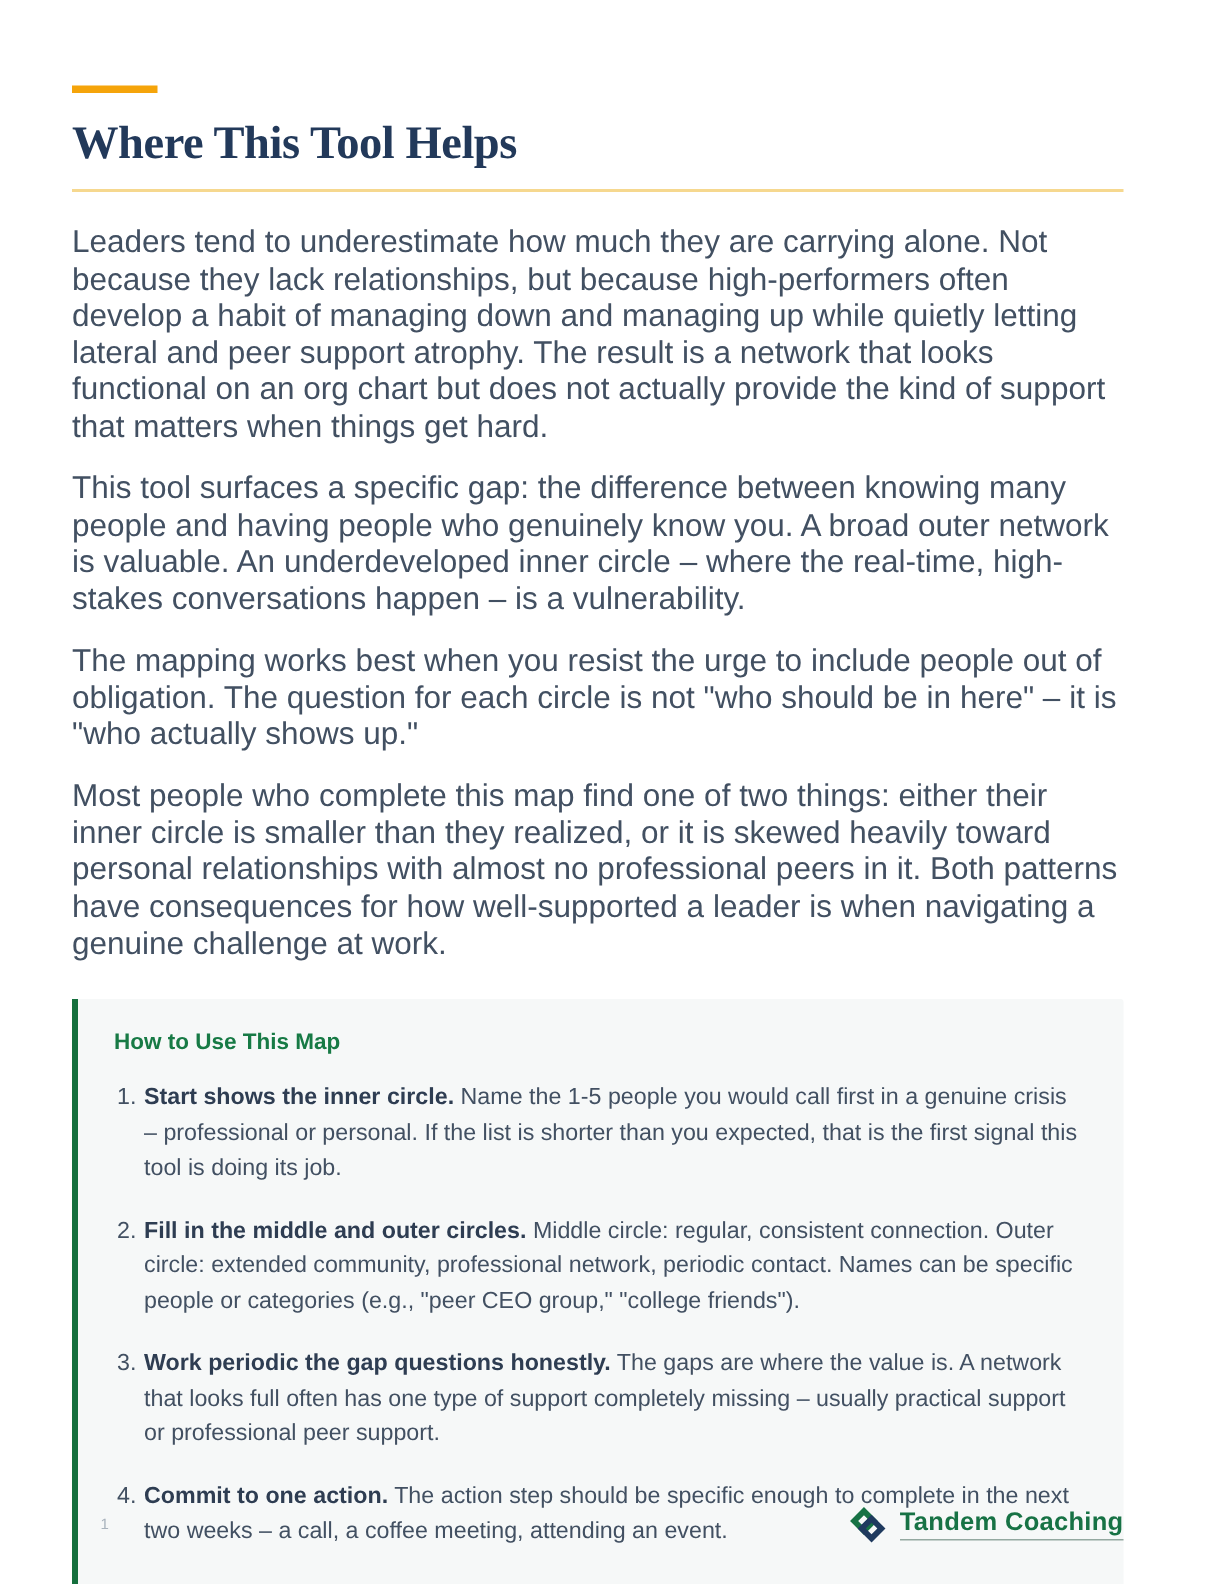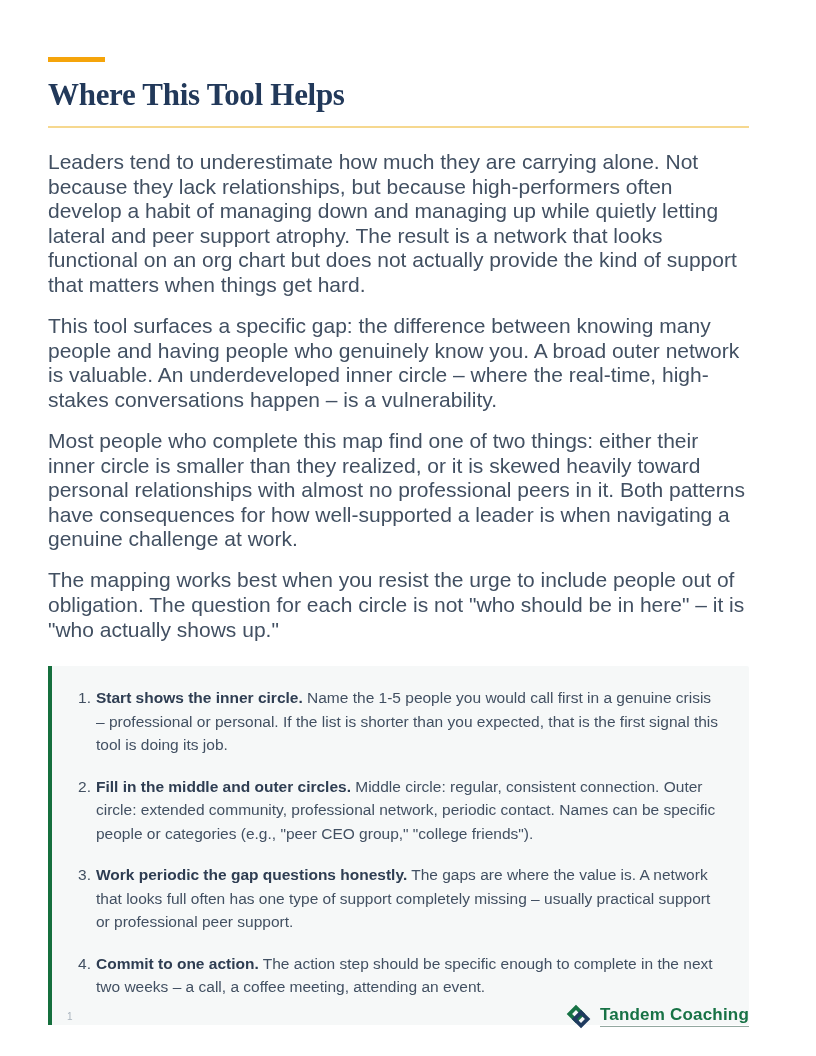--- a/index.html
+++ b/index.html
@@ -106,25 +106,26 @@
 
   <div class="kicker-bar"></div>
 
   <h1 class="doc-title">Where This Tool Helps</h1>
 
   <div class="title-rule"></div>
 
   <div class="intro">
     <p>Leaders tend to underestimate how much they are carrying alone. Not because they lack relationships, but because high-performers often develop a habit of managing down and managing up while quietly letting lateral and peer support atrophy. The result is a network that looks functional on an org chart but does not actually provide the kind of support that matters when things get hard.</p>
     <p>This tool surfaces a specific gap: the difference between knowing many people and having people who genuinely know you. A broad outer network is valuable. An underdeveloped inner circle – where the real-time, high-stakes conversations happen – is a vulnerability.</p>
+    <p>The mapping works best when you resist the urge to include people out of obligation. The question for each circle is not "who should be in here" – it is "who actually shows up."</p>
     <p>Most people who complete this map find one of two things: either their inner circle is smaller than they realized, or it is skewed heavily toward personal relationships with almost no professional peers in it. Both patterns have consequences for how well-supported a leader is when navigating a genuine challenge at work.</p>
-    <p>The mapping works best when you resist the urge to include people out of obligation. The question for each circle is not "who should be in here" – it is "who actually shows up."</p>
   </div>
 
   <div class="howto-box">
+    <div class="howto-heading">How to Use This Map</div>
 
     <ol class="howto-list">
       <li class="howto-item">
         <span class="num">1.</span>
         <span class="item-text"><span class="lead">Start shows the inner circle.</span> <span>Name the 1-5 people you would call first in a genuine crisis – professional or personal. If the list is shorter than you expected, that is the first signal this tool is doing its job.</span></span>
       </li>
       <li class="howto-item">
         <span class="num">2.</span>
         <span class="item-text"><span class="lead">Fill in the middle and outer circles.</span> <span>Middle circle: regular, consistent connection. Outer circle: extended community, professional network, periodic contact. Names can be specific people or categories (e.g., "peer CEO group," "college friends").</span></span>
       </li>

